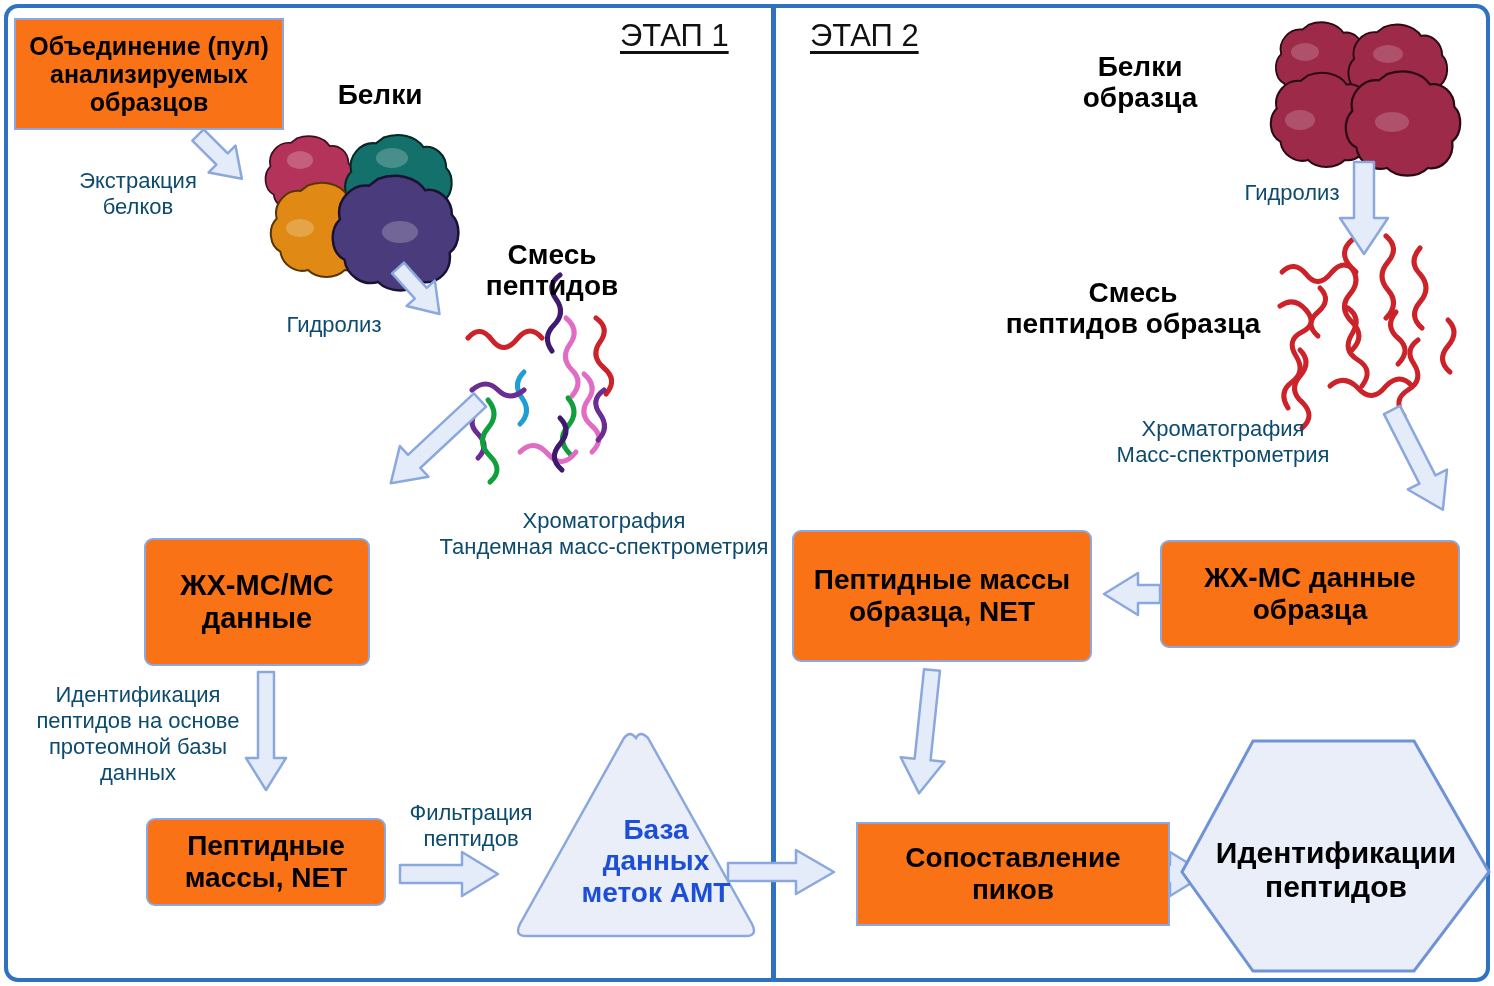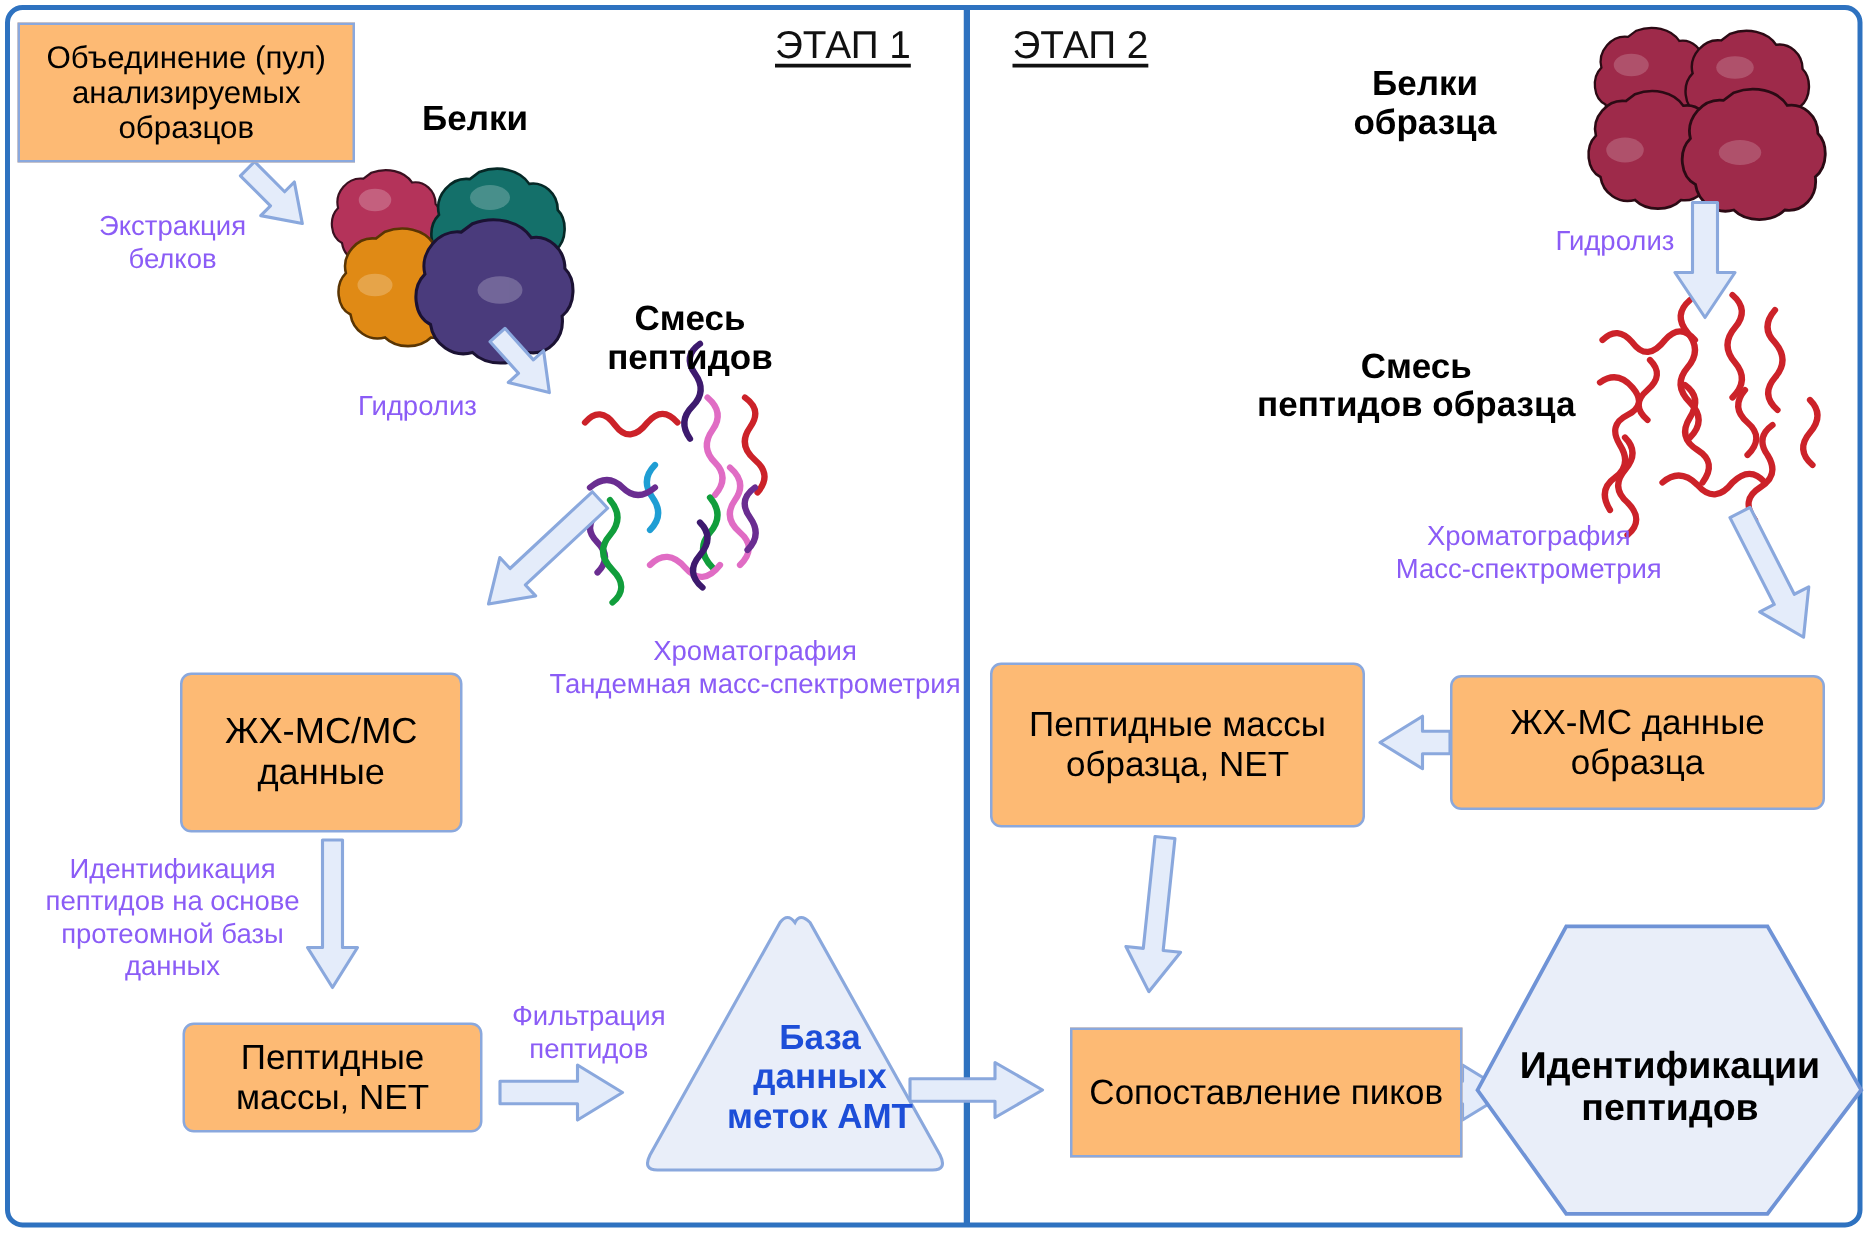--- a/index.html
+++ b/index.html
@@ -38,39 +38,39 @@
     text-decoration: underline;
     text-underline-offset: 5px;
     white-space: nowrap;
   }
   #stage1-label { left: 620px; top: 18px; text-decoration: underline; }
   #stage2-label { left: 810px; top: 18px; }
 
   
   .box {
     position: absolute;
-    background: #fdba74;
+    background: #f97316;
     border: 2px solid #8aa8dd;
     display: flex;
     align-items: center;
     justify-content: center;
     text-align: center;
-    font-weight: normal;
+    font-weight: bold;
     color: #000;
     line-height: 1.13;
     padding: 4px 6px;
   }
   .box.rounded { border-radius: 9px; }
   .box.sharp   { border-radius: 0; }
 
   
   .plain {
     position: absolute;
     font-size: 22px;
-    color: #8b5cf6;
+    color: #0c4a6e;
     text-align: center;
     line-height: 1.18;
     white-space: pre-line;
   }
   .bold-title {
     position: absolute;
     font-size: 28px;
     font-weight: bold;
     color: #000;
     text-align: center;

